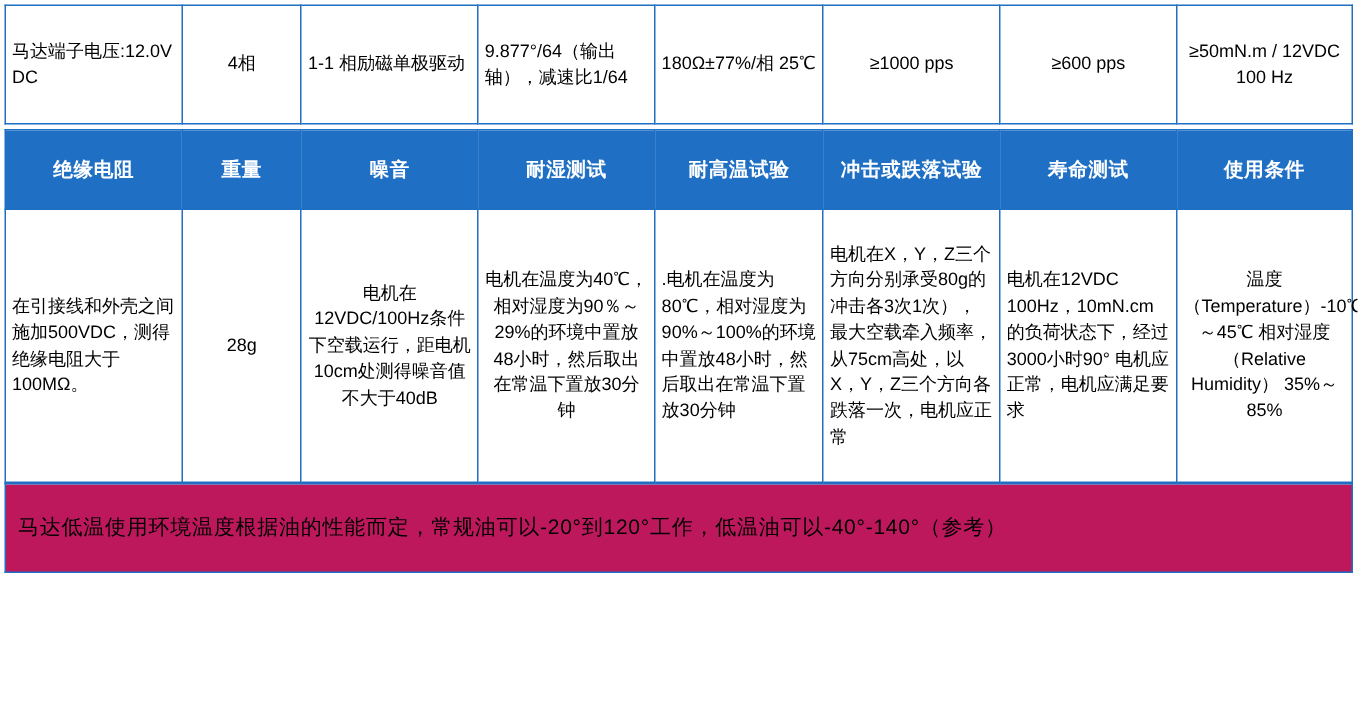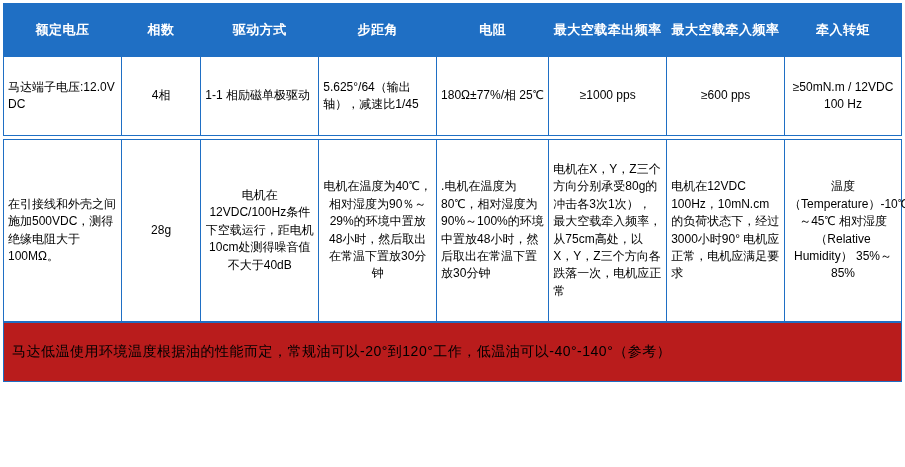--- a/index.html
+++ b/index.html
@@ -46,21 +46,21 @@
     height: 72px;
   }
   .block2 .cell {
     height: 175px;
   }
   .c-center {
     text-align: center;
   }
   .footer-row td {
     border: 1px solid #1f6fc4;
-    background: #b91c1c;
+    background: #be185d;
     font-size: 14px;
     text-align: left;
     padding: 10px 8px;
     height: 38px;
     letter-spacing: 0.5px;
   }
   .footnote-wrap {
     margin: 0 3px;
   }
 </style>
@@ -72,55 +72,55 @@
     <col style="width:12.6%">
     <col style="width:8.5%">
     <col style="width:12.6%">
     <col style="width:12.6%">
     <col style="width:12.0%">
     <col style="width:12.6%">
     <col style="width:12.6%">
     <col style="width:12.5%">
   </colgroup>
   <tbody>
-      <tr>
-    <th class="hdr">额定电压</th>
-    <th class="hdr">相数</th>
-    <th class="hdr">驱动方式</th>
-    <th class="hdr">步距角</th>
-    <th class="hdr">电阻</th>
-    <th class="hdr">最大空载牵出频率</th>
-    <th class="hdr">最大空载牵入频率</th>
-    <th class="hdr">牵入转矩</th>
-  </tr>
   <tr>
     <td class="cell">马达端子电压:12.0V DC</td>
     <td class="cell c-center">4相</td>
     <td class="cell">1-1 相励磁单极驱动</td>
-    <td class="cell">5.625°/64（输出轴），减速比1/45</td>
+    <td class="cell">9.877°/64（输出轴），减速比1/64</td>
     <td class="cell">180Ω±77%/相 25℃</td>
     <td class="cell c-center">≥1000 pps</td>
     <td class="cell c-center">≥600 pps</td>
     <td class="cell c-center">≥50mN.m / 12VDC 100 Hz</td>
   </tr>
 </tbody>
   </table>
 
 <table class="spec-table block2">
   <colgroup>
     <col style="width:12.6%">
     <col style="width:8.5%">
     <col style="width:12.6%">
     <col style="width:12.6%">
     <col style="width:12.0%">
     <col style="width:12.6%">
     <col style="width:12.6%">
     <col style="width:12.5%">
   </colgroup>
   <tbody>
+      <tr>
+    <th class="hdr">绝缘电阻</th>
+    <th class="hdr">重量</th>
+    <th class="hdr">噪音</th>
+    <th class="hdr">耐湿测试</th>
+    <th class="hdr">耐高温试验</th>
+    <th class="hdr">冲击或跌落试验</th>
+    <th class="hdr">寿命测试</th>
+    <th class="hdr">使用条件</th>
+  </tr>
   <tr>
     <td class="cell">在引接线和外壳之间施加500VDC，测得绝缘电阻大于100MΩ。</td>
     <td class="cell c-center">28g</td>
     <td class="cell c-center">电机在12VDC/100Hz条件下空载运行，距电机10cm处测得噪音值不大于40dB</td>
     <td class="cell c-center">电机在温度为40℃，相对湿度为90％～29%的环境中置放48小时，然后取出在常温下置放30分钟</td>
     <td class="cell">.电机在温度为80℃，相对湿度为90%～100%的环境中置放48小时，然后取出在常温下置放30分钟</td>
     <td class="cell">电机在X，Y，Z三个方向分别承受80g的冲击各3次1次），最大空载牵入频率，从75cm高处，以X，Y，Z三个方向各跌落一次，电机应正常</td>
     <td class="cell">电机在12VDC 100Hz，10mN.cm 的负荷状态下，经过3000小时90° 电机应正常，电机应满足要求</td>
     <td class="cell c-center">温度（Temperature）-10℃～45℃ 相对湿度（Relative Humidity） 35%～85%</td>
   </tr>

